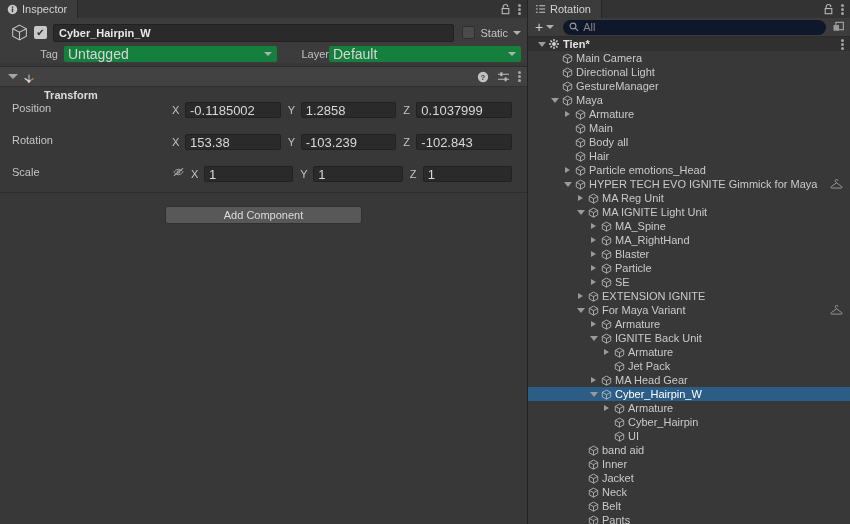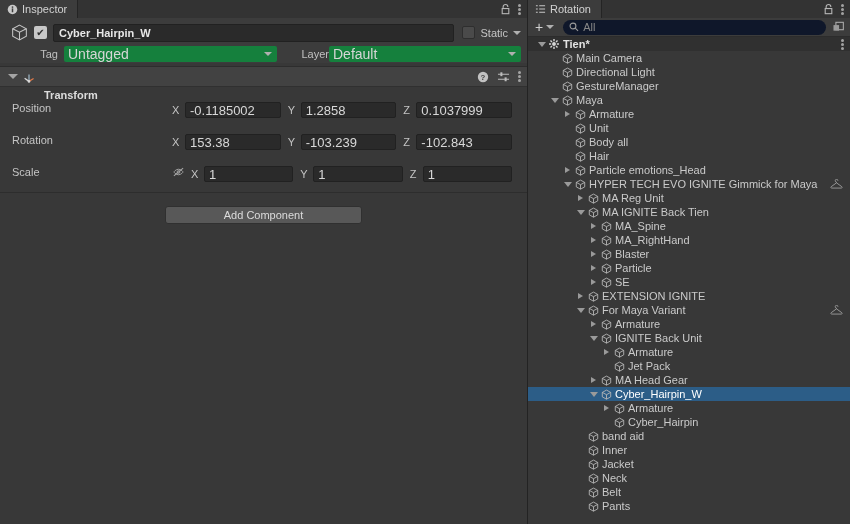--- a/index.html
+++ b/index.html
@@ -447,21 +447,21 @@
         </div>
         <div class="row">
           <span style="width: 34px; flex: 0 0 auto;"></span>
           <span class="arrow"></span>
           <span class="cube">
             <svg width="11" height="11" viewBox="0 0 12 12">
               <path d="M6 1.2 10.6 3.7v4.9L6 11.1 1.4 8.6V3.7z" fill="none" stroke="#b9b9b9" stroke-width="0.95"></path>
               <path d="M1.4 3.7 6 6.2l4.6-2.5M6 6.2v4.9" fill="none" stroke="#b9b9b9" stroke-width="0.95"></path>
             </svg>
           </span>
-          <span class="rlabel">Unit</span>
+          <span class="rlabel">Main</span>
         </div>
         <div class="row">
           <span style="width: 34px; flex: 0 0 auto;"></span>
           <span class="arrow"></span>
           <span class="cube">
             <svg width="11" height="11" viewBox="0 0 12 12">
               <path d="M6 1.2 10.6 3.7v4.9L6 11.1 1.4 8.6V3.7z" fill="none" stroke="#b9b9b9" stroke-width="0.95"></path>
               <path d="M1.4 3.7 6 6.2l4.6-2.5M6 6.2v4.9" fill="none" stroke="#b9b9b9" stroke-width="0.95"></path>
             </svg>
           </span>
@@ -527,21 +527,21 @@
           <span style="width: 47px; flex: 0 0 auto;"></span>
           <span class="arrow">
             <span class="tri-d"></span>
           </span>
           <span class="cube">
             <svg width="11" height="11" viewBox="0 0 12 12">
               <path d="M6 1.2 10.6 3.7v4.9L6 11.1 1.4 8.6V3.7z" fill="none" stroke="#b9b9b9" stroke-width="0.95"></path>
               <path d="M1.4 3.7 6 6.2l4.6-2.5M6 6.2v4.9" fill="none" stroke="#b9b9b9" stroke-width="0.95"></path>
             </svg>
           </span>
-          <span class="rlabel">MA IGNITE Back Tien</span>
+          <span class="rlabel">MA IGNITE Light Unit</span>
         </div>
         <div class="row">
           <span style="width: 60px; flex: 0 0 auto;"></span>
           <span class="arrow">
             <span class="tri-r"></span>
           </span>
           <span class="cube">
             <svg width="11" height="11" viewBox="0 0 12 12">
               <path d="M6 1.2 10.6 3.7v4.9L6 11.1 1.4 8.6V3.7z" fill="none" stroke="#b9b9b9" stroke-width="0.95"></path>
               <path d="M1.4 3.7 6 6.2l4.6-2.5M6 6.2v4.9" fill="none" stroke="#b9b9b9" stroke-width="0.95"></path>
@@ -727,20 +727,31 @@
           <span class="arrow"></span>
           <span class="cube">
             <svg width="11" height="11" viewBox="0 0 12 12">
               <path d="M6 1.2 10.6 3.7v4.9L6 11.1 1.4 8.6V3.7z" fill="none" stroke="#b9b9b9" stroke-width="0.95"></path>
               <path d="M1.4 3.7 6 6.2l4.6-2.5M6 6.2v4.9" fill="none" stroke="#b9b9b9" stroke-width="0.95"></path>
             </svg>
           </span>
           <span class="rlabel">Cyber_Hairpin</span>
         </div>
         <div class="row">
+          <span style="width: 73px; flex: 0 0 auto;"></span>
+          <span class="arrow"></span>
+          <span class="cube">
+            <svg width="11" height="11" viewBox="0 0 12 12">
+              <path d="M6 1.2 10.6 3.7v4.9L6 11.1 1.4 8.6V3.7z" fill="none" stroke="#b9b9b9" stroke-width="0.95"></path>
+              <path d="M1.4 3.7 6 6.2l4.6-2.5M6 6.2v4.9" fill="none" stroke="#b9b9b9" stroke-width="0.95"></path>
+            </svg>
+          </span>
+          <span class="rlabel">UI</span>
+        </div>
+        <div class="row">
           <span style="width: 47px; flex: 0 0 auto;"></span>
           <span class="arrow"></span>
           <span class="cube">
             <svg width="11" height="11" viewBox="0 0 12 12">
               <path d="M6 1.2 10.6 3.7v4.9L6 11.1 1.4 8.6V3.7z" fill="none" stroke="#b9b9b9" stroke-width="0.95"></path>
               <path d="M1.4 3.7 6 6.2l4.6-2.5M6 6.2v4.9" fill="none" stroke="#b9b9b9" stroke-width="0.95"></path>
             </svg>
           </span>
           <span class="rlabel">band aid</span>
         </div>

